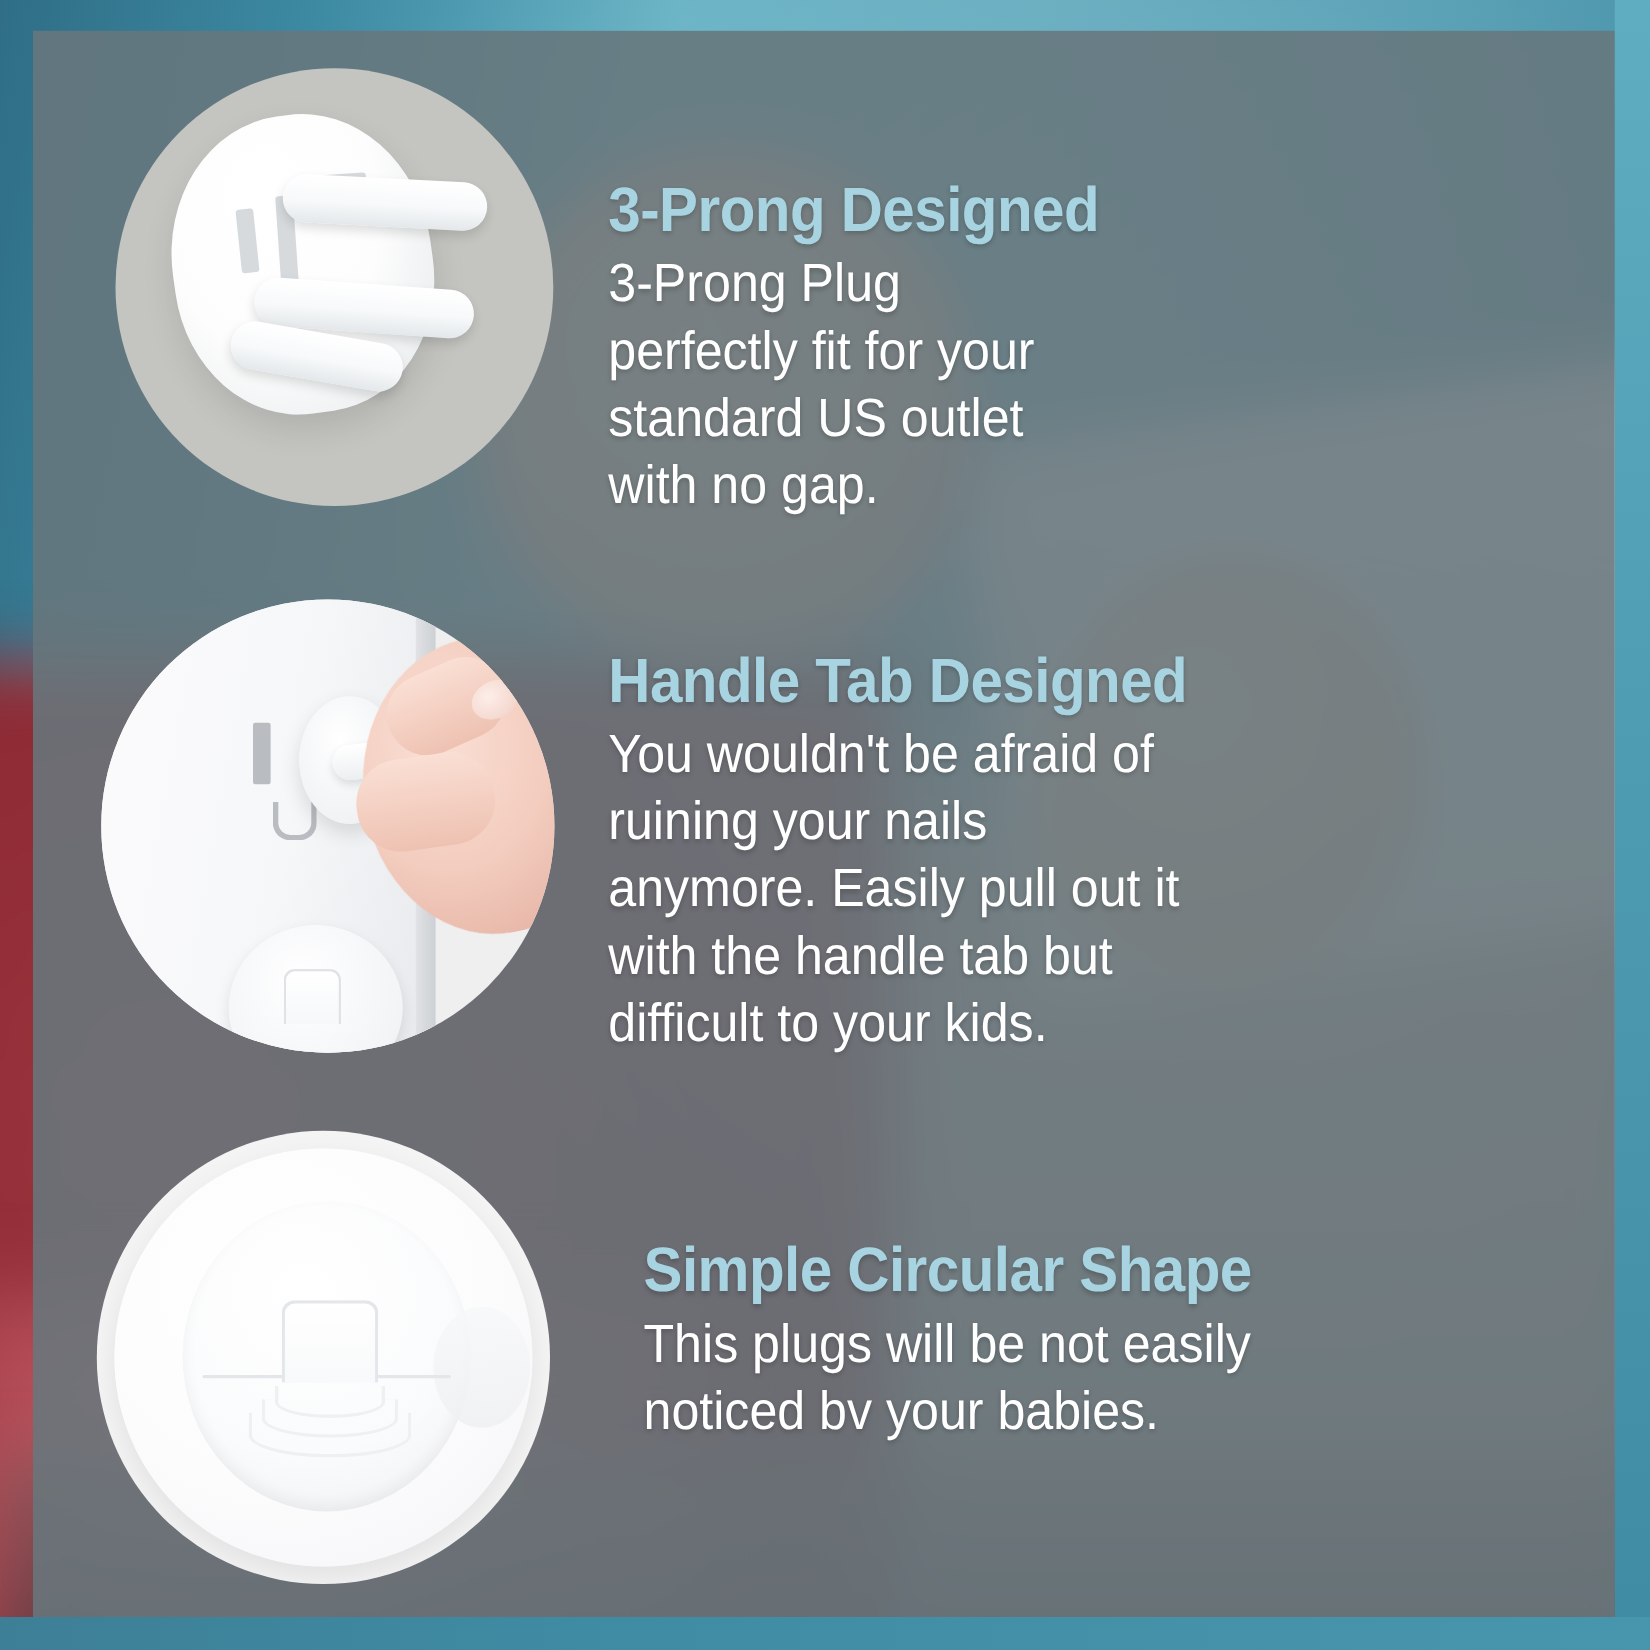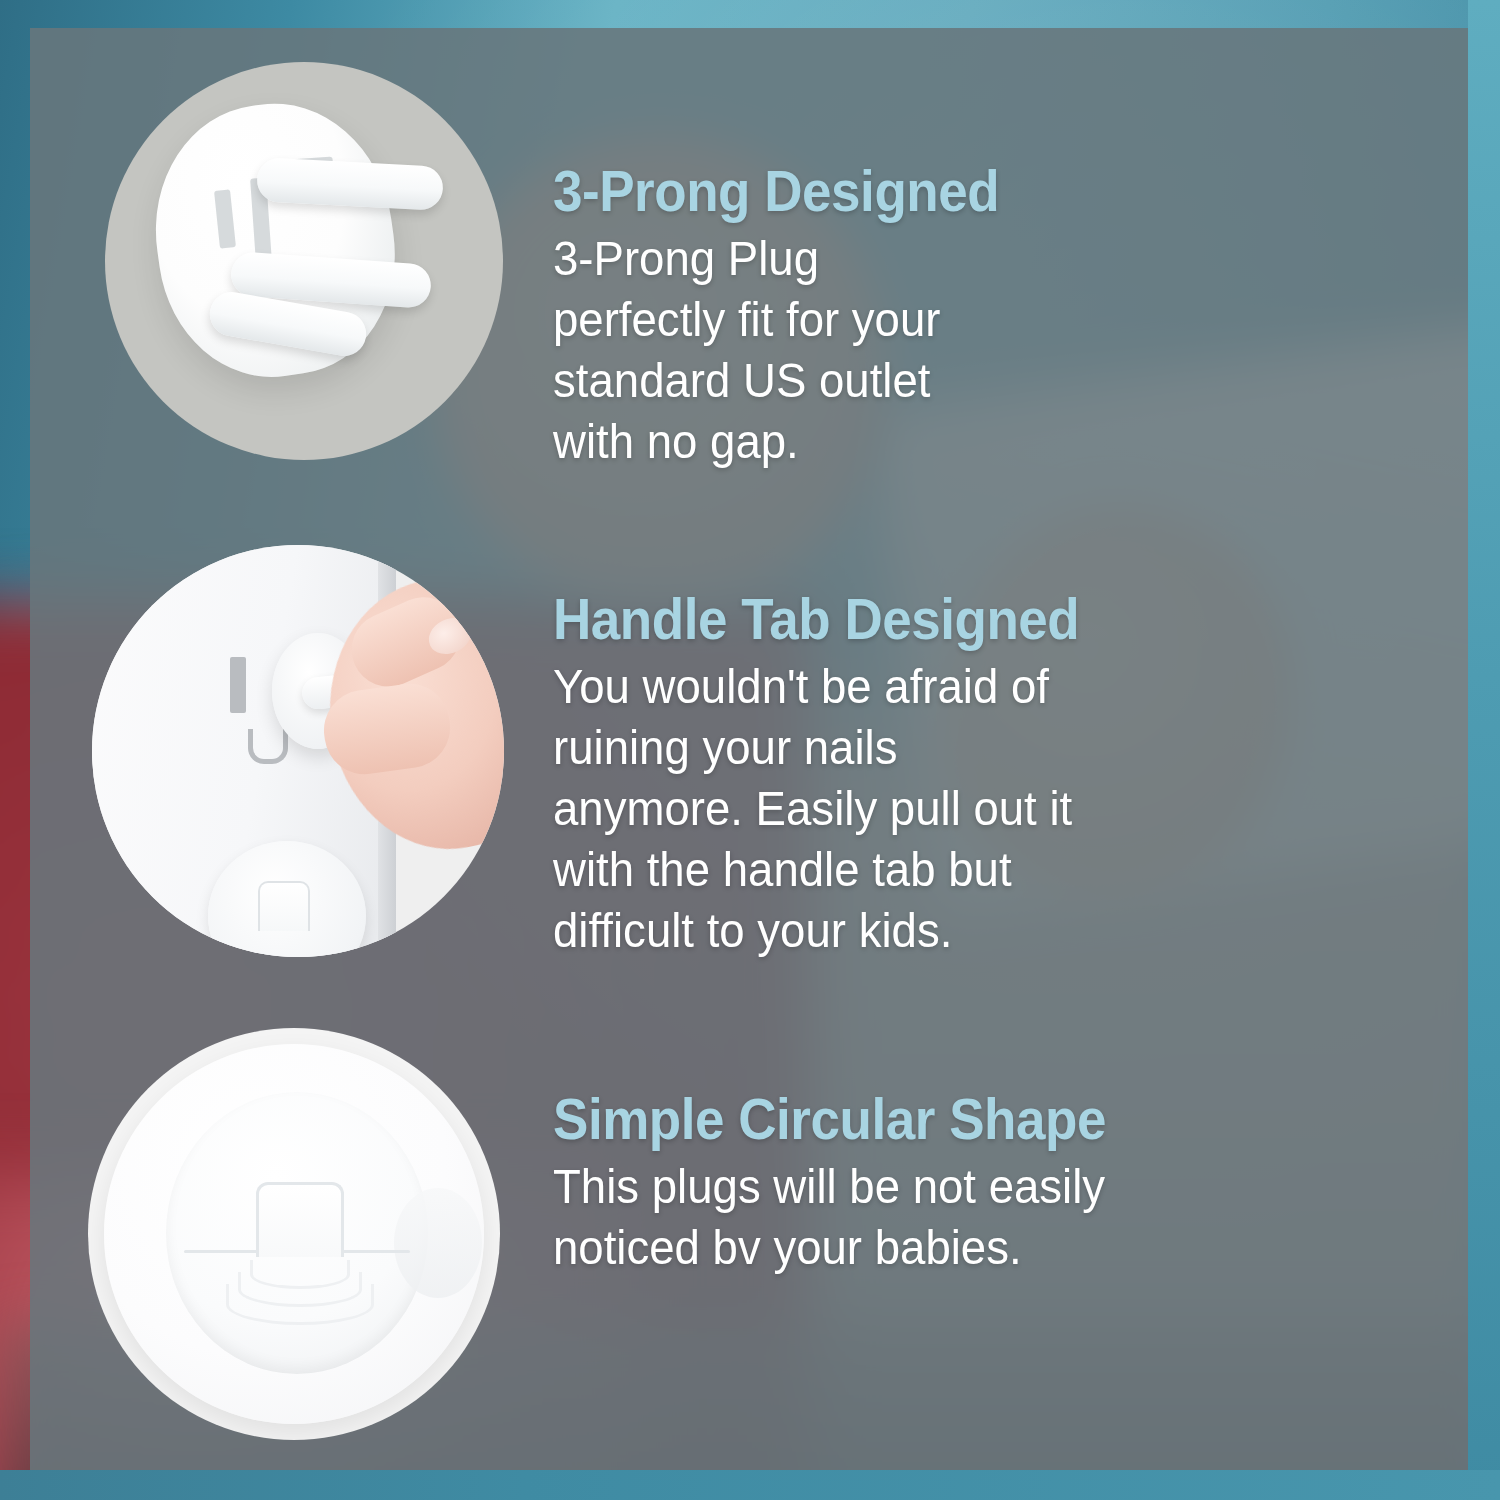--- a/index.html
+++ b/index.html
@@ -207,21 +207,21 @@
   .sidedisc{
     position:absolute;left:306px;top:160px;width:88px;height:110px;border-radius:50%;
     background:linear-gradient(180deg,#f7f8f9,#eef0f2);
     opacity:.85;
   }
 
   
   .txtblock{position:absolute;left:553px;}
   .txtblock.t1{top:160px;}
   .txtblock.t2{top:588px;}
-  .txtblock.t3{top:1088px;}
+  .txtblock.t3{top:1124px;margin-left:32px;}
 
   .heading{
     margin:0 0 6px 0;
     font-family:"Liberation Sans Narrow","Liberation Sans","DejaVu Sans Condensed",sans-serif;
     font-weight:bold;
     font-size:57px;
     line-height:62px;
     letter-spacing:-.5px;
     color:#a8d4e2;
     text-shadow:0 2px 5px rgba(0,0,0,.22);

